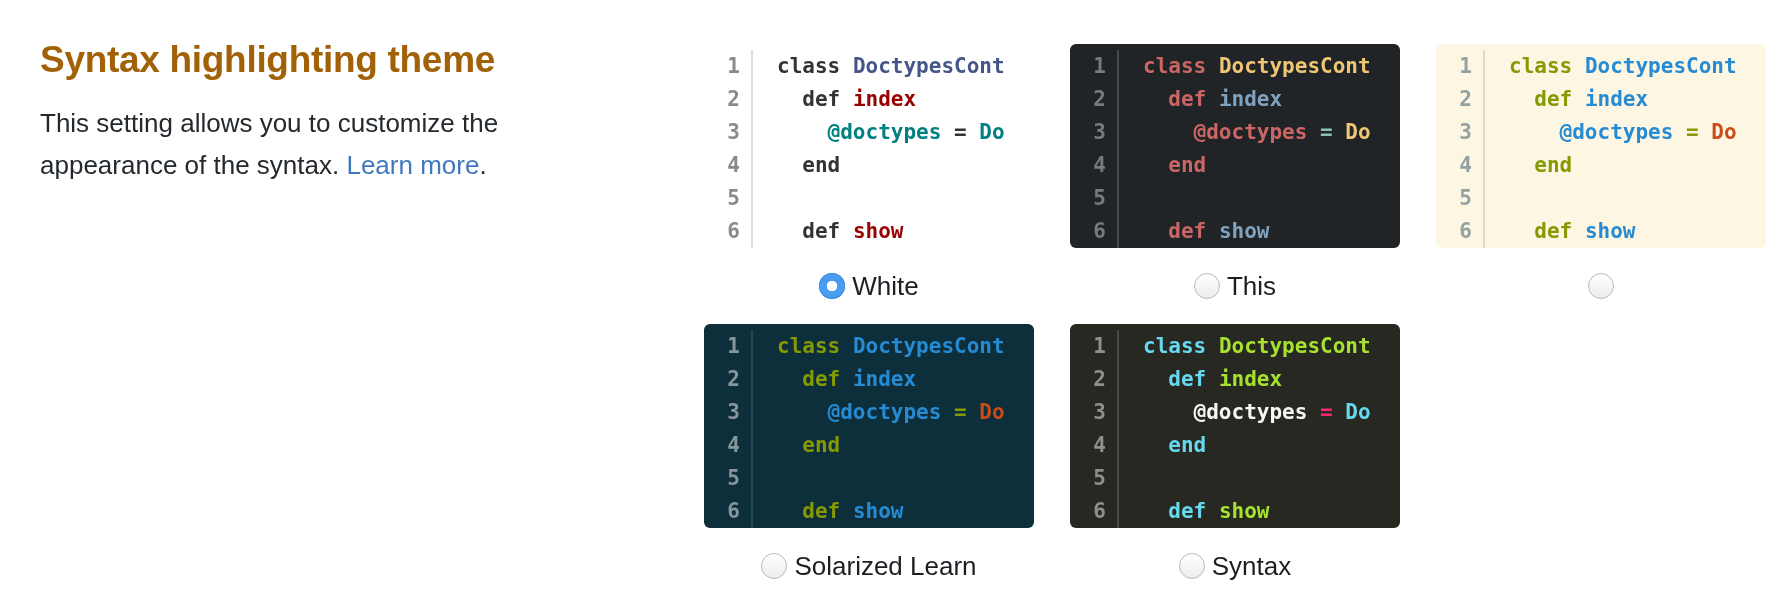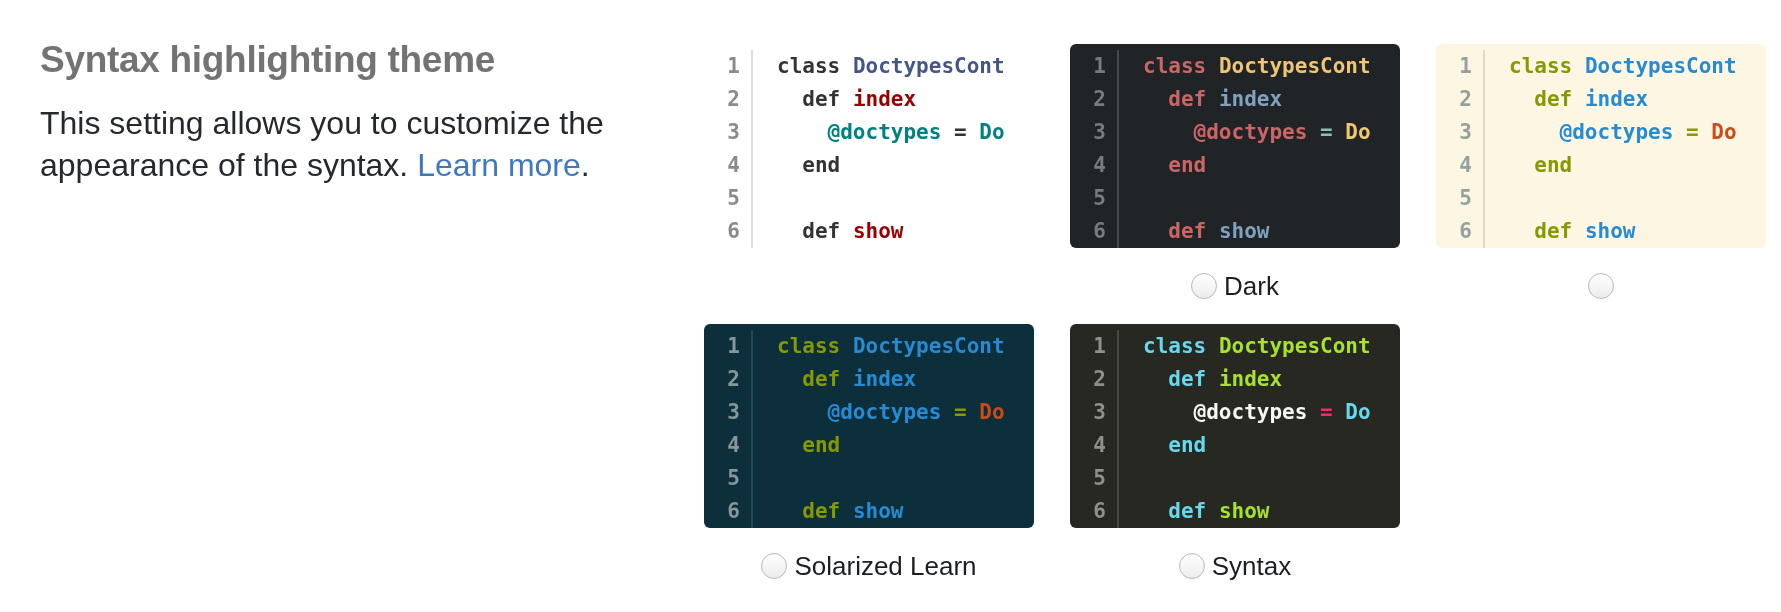--- a/index.html
+++ b/index.html
@@ -2,22 +2,22 @@
 <html><head>
 <meta charset="utf-8">
 <style>
   html,body { margin:0; padding:0; background:#ffffff; }
   .page { position:relative; width:1781px; height:612px; background:#ffffff;
           font-family:"Liberation Sans", sans-serif; color:#24292e; overflow:hidden; }
 
   
   .left { position:absolute; left:40px; top:38px; width:580px; }
   .left h2 { margin:0 0 20px 0; font-size:37px; line-height:44px; font-weight:700;
-             color:#737373; letter-spacing:-0.3px; }
-  .left p { margin:0; font-size:32px; line-height:42px; color:#24292e; }
+             color:#a16207; letter-spacing:-0.3px; }
+  .left p { margin:0; font-size:26px; line-height:42px; color:#24292e; }
   .left a { color:#4078c0; text-decoration:none; cursor:pointer; }
 
   
   .themes { position:absolute; left:704px; top:44px; display:grid;
             grid-template-columns:repeat(3, 330px); column-gap:36px; row-gap:0; }
   .cell { display:flex; flex-direction:column; }
 
   .preview { height:204px; border-radius:6px; overflow:hidden; display:flex;
              font-family:"DejaVu Sans Mono", monospace; font-weight:700;
              font-size:21px; line-height:33px; padding-top:6px; box-sizing:border-box;
@@ -54,36 +54,40 @@
           <div class="gutter" style="color: rgb(138, 138, 138); border-right: 2px solid rgb(221, 221, 221);">
             <div>1</div>
             <div>2</div>
             <div>3</div>
             <div>4</div>
             <div>5</div>
             <div>6</div>
           </div>
           <div class="code" style="color: rgb(51, 51, 51);"><div><span style="color: rgb(51, 51, 51);">class</span><span style="color: rgb(51, 51, 51);"> </span><span style="color: rgb(68, 85, 136);">DoctypesCont</span></div><div><span style="color: rgb(51, 51, 51);">  </span><span style="color: rgb(51, 51, 51);">def</span><span style="color: rgb(51, 51, 51);"> </span><span style="color: rgb(153, 0, 0);">index</span></div><div><span style="color: rgb(51, 51, 51);">    </span><span style="color: rgb(0, 128, 128);">@doctypes</span><span style="color: rgb(51, 51, 51);"> </span><span style="color: rgb(51, 51, 51);">=</span><span style="color: rgb(51, 51, 51);"> </span><span style="color: rgb(0, 128, 128);">Do</span></div><div><span style="color: rgb(51, 51, 51);">  </span><span style="color: rgb(51, 51, 51);">end</span></div><div></div><div><span style="color: rgb(51, 51, 51);">  </span><span style="color: rgb(51, 51, 51);">def</span><span style="color: rgb(51, 51, 51);"> </span><span style="color: rgb(153, 0, 0);">show</span></div></div>
         </div>
+        <label class="opt">
+          <span class="radio checked"></span>
+          <span class="optlabel">White</span>
+        </label>
       </div>
       <div class="cell">
         <div class="preview" style="background: rgb(33, 36, 38);">
           <div class="gutter" style="color: rgb(118, 123, 128); border-right: 2px solid rgb(69, 73, 77);">
             <div>1</div>
             <div>2</div>
             <div>3</div>
             <div>4</div>
             <div>5</div>
             <div>6</div>
           </div>
           <div class="code" style="color: rgb(197, 200, 198);"><div><span style="color: rgb(204, 102, 102);">class</span><span style="color: rgb(197, 200, 198);"> </span><span style="color: rgb(240, 198, 116);">DoctypesCont</span></div><div><span style="color: rgb(197, 200, 198);">  </span><span style="color: rgb(204, 102, 102);">def</span><span style="color: rgb(197, 200, 198);"> </span><span style="color: rgb(129, 162, 190);">index</span></div><div><span style="color: rgb(197, 200, 198);">    </span><span style="color: rgb(204, 102, 102);">@doctypes</span><span style="color: rgb(197, 200, 198);"> </span><span style="color: rgb(138, 190, 183);">=</span><span style="color: rgb(197, 200, 198);"> </span><span style="color: rgb(240, 198, 116);">Do</span></div><div><span style="color: rgb(197, 200, 198);">  </span><span style="color: rgb(204, 102, 102);">end</span></div><div></div><div><span style="color: rgb(197, 200, 198);">  </span><span style="color: rgb(204, 102, 102);">def</span><span style="color: rgb(197, 200, 198);"> </span><span style="color: rgb(129, 162, 190);">show</span></div></div>
         </div>
         <label class="opt">
           <span class="radio"></span>
-          <span class="optlabel">Dark</span>
+          <span class="optlabel">This</span>
         </label>
       </div>
       <div class="cell">
         <div class="preview" style="background: rgb(253, 246, 227);">
           <div class="gutter" style="color: rgb(147, 161, 161); border-right: 2px solid rgb(224, 218, 194);">
             <div>1</div>
             <div>2</div>
             <div>3</div>
             <div>4</div>
             <div>5</div>

